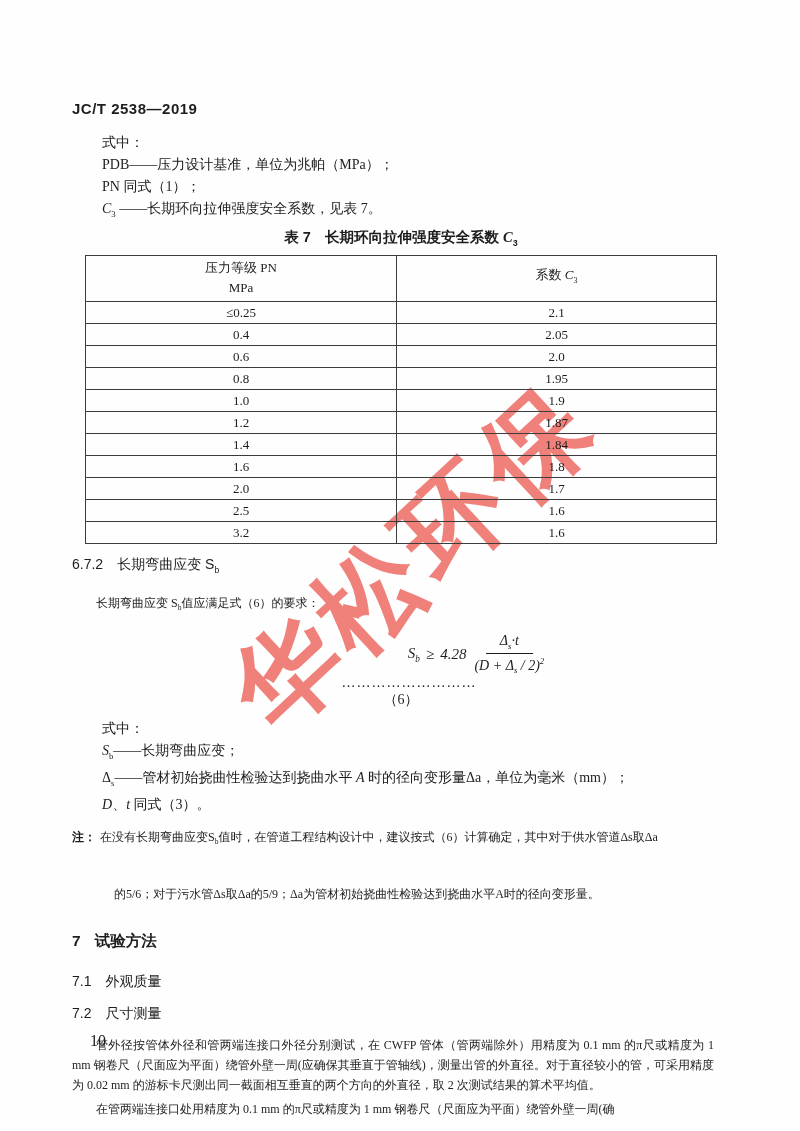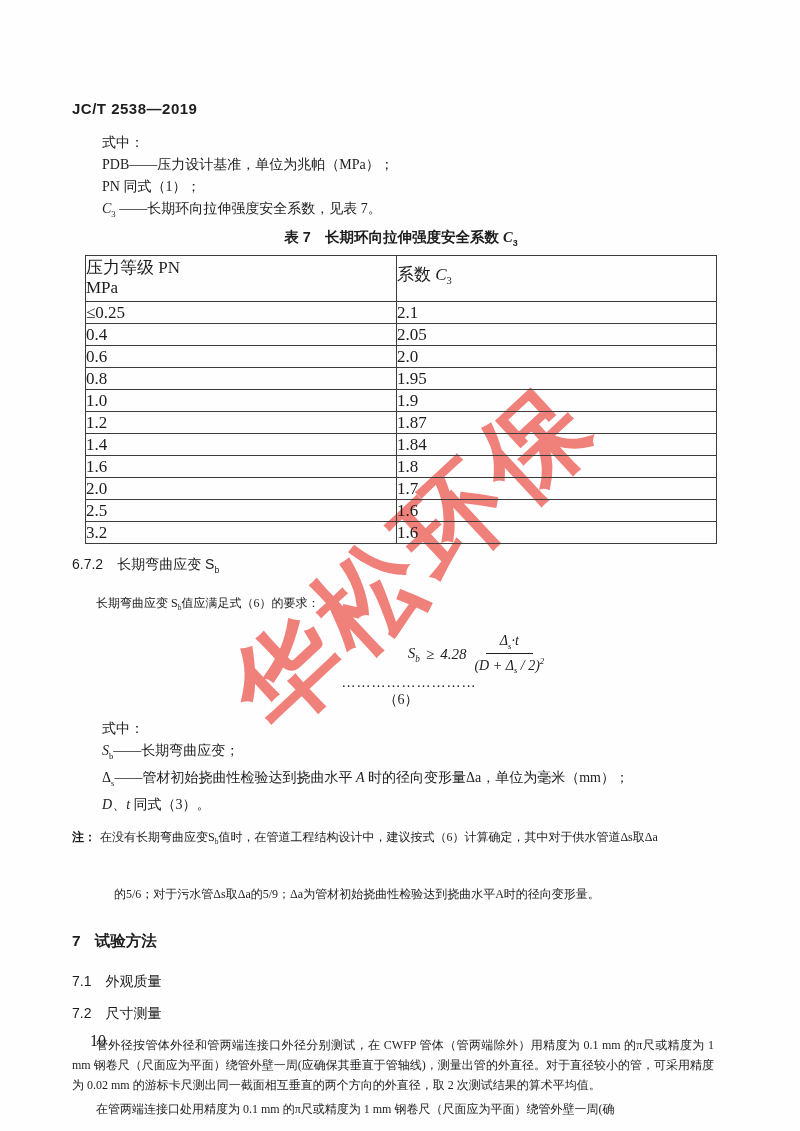--- a/index.html
+++ b/index.html
@@ -13,22 +13,22 @@
   .doc-code{margin-top:100px;font-family:"Liberation Sans","DejaVu Sans",sans-serif;
         font-weight:600;font-size:15px;letter-spacing:0.5px;}
   .where-block{margin-top:16px;padding-left:30px;font-size:14px;}
   .where-block .line{line-height:20px;margin-bottom:2px;}
   .sym{font-family:"Liberation Serif",serif;font-style:italic;}
   sub{font-size:0.62em;} sup{font-size:0.62em;}
   .table-title{margin-top:4px;text-align:center;font-family:"Liberation Sans","DejaVu Sans",sans-serif;
         font-weight:700;font-size:14.5px;}
   .tt-label{margin-right:14px;}
   table.t7{border-collapse:collapse;margin:7px 14px 0 13px;width:631px;table-layout:fixed;}
-  table.t7 th,table.t7 td{border:1px solid #3c3c3c;text-align:left;font-weight:normal;
-        font-size:17px;padding:0;}
+  table.t7 th,table.t7 td{border:1px solid #3c3c3c;text-align:center;font-weight:normal;
+        font-size:13px;padding:0;}
   table.t7 th{height:45px;line-height:20px;}
   table.t7 td{height:21px;line-height:21px;}
   table.t7 col.c1{width:311px;} table.t7 col.c2{width:320px;}
   .h2{margin-top:26px;font-family:"Liberation Sans","DejaVu Sans",sans-serif;font-weight:700;font-size:15.5px;line-height:20px;}
   .h3{margin-top:18px;font-family:"Liberation Sans","DejaVu Sans",sans-serif;font-weight:400;font-size:14px;line-height:24px;}
   .h3.tight{margin-top:8px;}
   .hnum{margin-right:14px;}
   p.indent{margin:12px 16px 0 0;text-indent:2em;font-size:12px;line-height:20px;text-align:justify;}
   .formula-row{display:flex;align-items:center;margin:14px 0 10px 0;flex-direction:column;}
   .frm{margin-left:150px;font-family:"Liberation Serif",serif;font-style:italic;font-size:15px;

